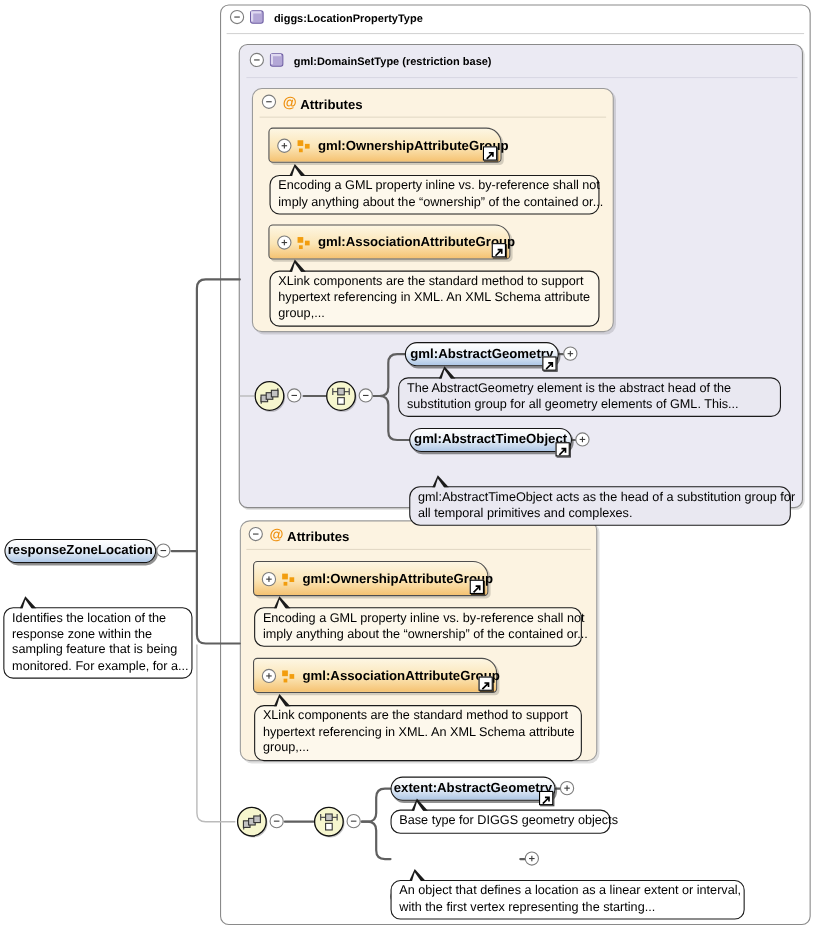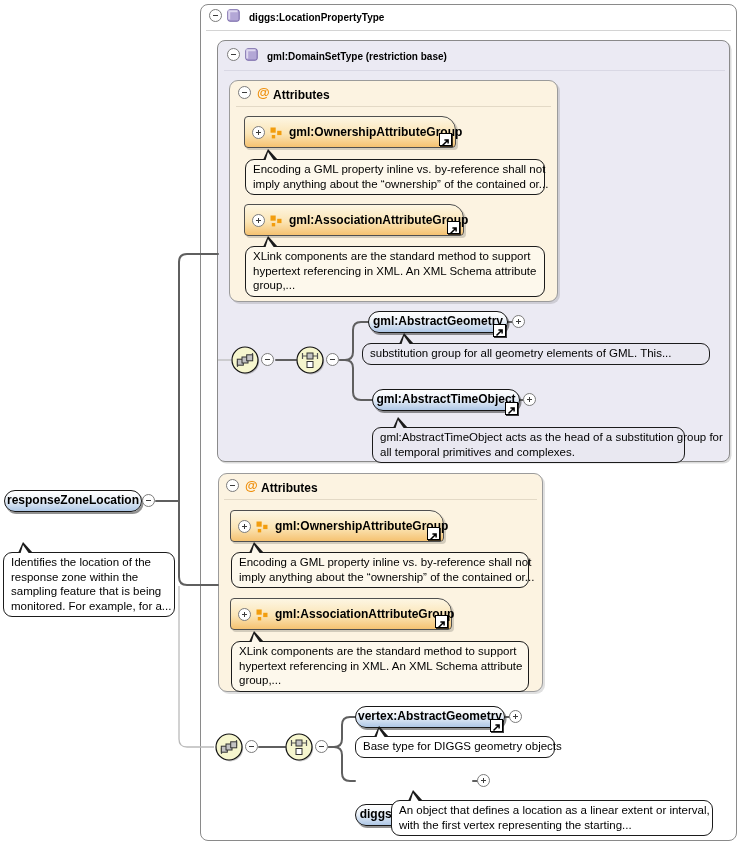--- a/index.html
+++ b/index.html
@@ -200,33 +200,34 @@
   <div class="pill" style="left:368px; top:311px; width:140px;">
     <span>gml:AbstractGeometry</span>
     <div class="ref">
       <svg width="11" height="11" viewBox="0 0 11 11">
           <path d="M2.5 8.5 L7.8 3.2 M4.4 2.9 L8.1 2.9 L8.1 6.6" stroke="#000" stroke-width="1.5" fill="none"></path>
         </svg>
     </div>
   </div>
   <div class="toggle plus" style="left:512px; top:315px;"></div>
   <div class="bubble lav" style="left:362px; top:343px; width:348px; --ptr:36px;">
+    <div class="ln">The AbstractGeometry element is the abstract head of the</div>
     <div class="ln">substitution group for all geometry elements of GML. This...</div>
   </div>
 
   <div class="pill" style="left:372px; top:389px; width:148px;">
     <span>gml:AbstractTimeObject</span>
     <div class="ref">
       <svg width="11" height="11" viewBox="0 0 11 11">
           <path d="M2.5 8.5 L7.8 3.2 M4.4 2.9 L8.1 2.9 L8.1 6.6" stroke="#000" stroke-width="1.5" fill="none"></path>
         </svg>
     </div>
   </div>
   <div class="toggle plus" style="left:523px; top:393px;"></div>
-  <div class="bubble lav" style="left:372px; top:427px; width:313px; --ptr:20px;">
+  <div class="bubble lav" style="left:372px; top:442px; width:347px;border-radius:10px; --ptr:20px;">
     <div class="ln">gml:AbstractTimeObject acts as the head of a substitution group for</div>
     <div class="ln">all temporal primitives and complexes.</div>
   </div>
 
   <div class="pill" style="left:4px; top:490px; width:138px;">
     <span>responseZoneLocation</span>
   </div>
   <div class="toggle" style="left:142px; top:494px;"></div>
   <div class="bubble" style="left:3px; top:552px; width:172px; --ptr:14px;">
     <div class="ln">Identifies the location of the</div>
@@ -292,39 +293,39 @@
   <svg class="compositor" style="left:283px; top:731px;" viewBox="0 0 32 32">
     <circle cx="17.2" cy="17.4" r="13" fill="rgba(0,0,0,0.22)"></circle>
     <circle cx="16" cy="16" r="13" fill="#f6f6ce" stroke="#111" stroke-width="1.2"></circle>
     <path d="M8.5 12 L23.5 12 M8.5 9 L8.5 15 M23.5 9 L23.5 15" stroke="#555" stroke-width="1.2" fill="none"></path>
     <rect x="13" y="9" width="6" height="6" fill="#c2c2c2" stroke="#333"></rect>
     <rect x="13" y="17.5" width="6" height="6" fill="#fff" stroke="#333"></rect>
   </svg>
   <div class="toggle" style="left:315px; top:740px;"></div>
 
   <div class="pill" style="left:355px; top:706px; width:150px;">
-    <span>vertex:AbstractGeometry</span>
+    <span>extent:AbstractGeometry</span>
     <div class="ref">
       <svg width="11" height="11" viewBox="0 0 11 11">
           <path d="M2.5 8.5 L7.8 3.2 M4.4 2.9 L8.1 2.9 L8.1 6.6" stroke="#000" stroke-width="1.5" fill="none"></path>
         </svg>
     </div>
   </div>
   <div class="toggle plus" style="left:509px; top:710px;"></div>
   <div class="bubble" style="left:355px; top:736px; width:200px; --ptr:18px;">
     <div class="ln">Base type for DIGGS geometry objects</div>
   </div>
 
   <div class="pill" style="left:355px; top:804px; width:118px;">
     <span>diggs:LinearExtent</span>
     <div class="ref">
       <svg width="11" height="11" viewBox="0 0 11 11">
           <path d="M2.5 8.5 L7.8 3.2 M4.4 2.9 L8.1 2.9 L8.1 6.6" stroke="#000" stroke-width="1.5" fill="none"></path>
         </svg>
     </div>
   </div>
   <div class="toggle plus" style="left:477px; top:774px;"></div>
-  <div class="bubble" style="left:355px; top:800px; width:322px;margin-left:36px; --ptr:16px;">
+  <div class="bubble" style="left:355px; top:800px; width:322px; --ptr:16px;">
     <div class="ln">An object that defines a location as a linear extent or interval,</div>
     <div class="ln">with the first vertex representing the starting...</div>
   </div>
 
 </div>
 
 </body></html>

